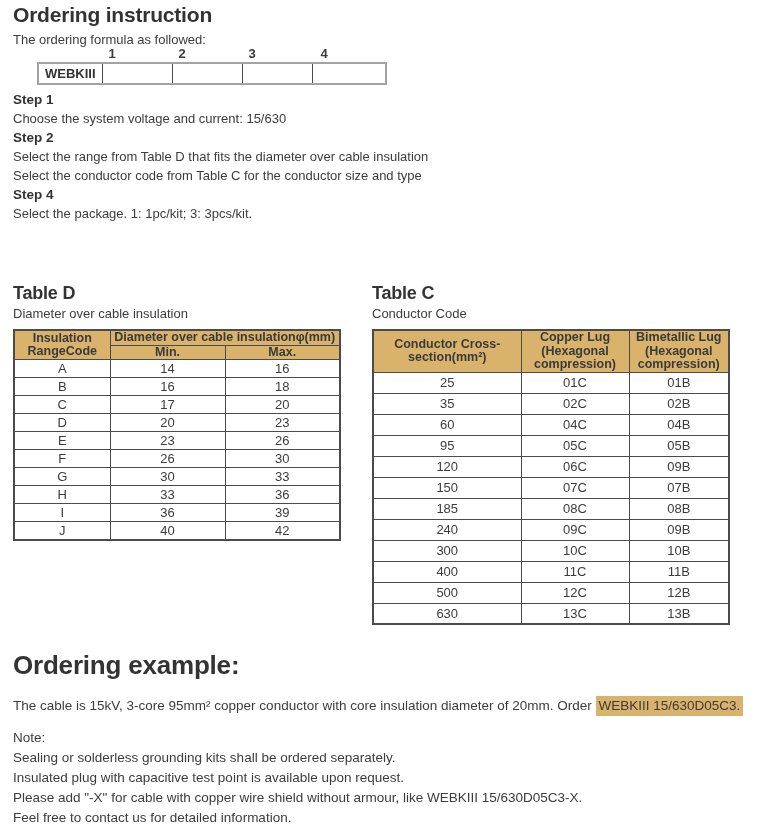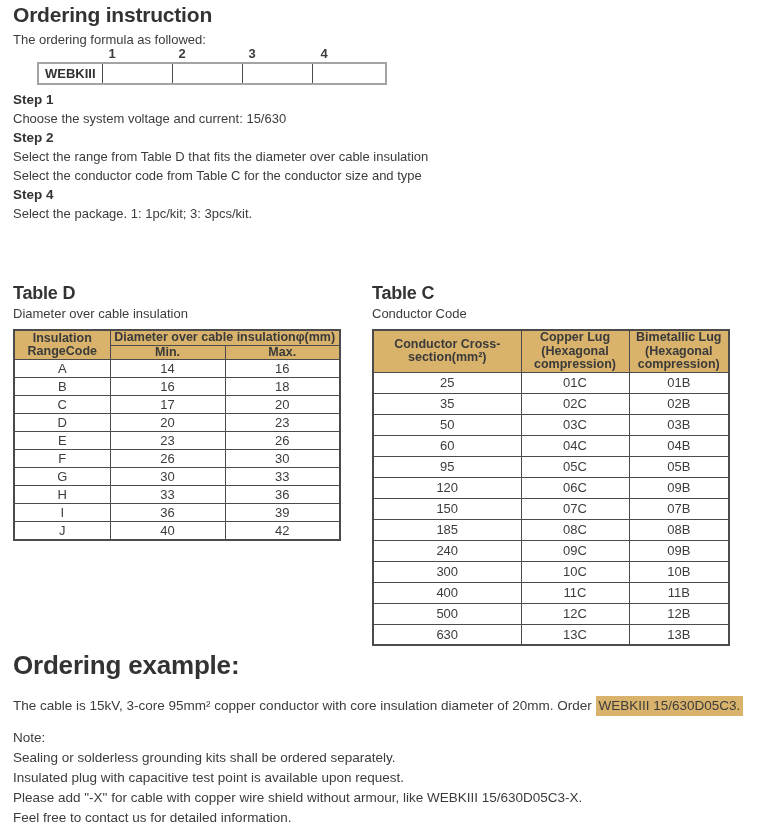--- a/index.html
+++ b/index.html
@@ -200,25 +200,20 @@
             <td>25</td>
             <td>01C</td>
             <td>01B</td>
           </tr>
         <tr>
             <td>35</td>
             <td>02C</td>
             <td>02B</td>
           </tr>
         <tr>
-            <td>50</td>
-            <td>03C</td>
-            <td>03B</td>
-          </tr>
-        <tr>
             <td>60</td>
             <td>04C</td>
             <td>04B</td>
           </tr>
         <tr>
             <td>95</td>
             <td>05C</td>
             <td>05B</td>
           </tr>
         <tr>

